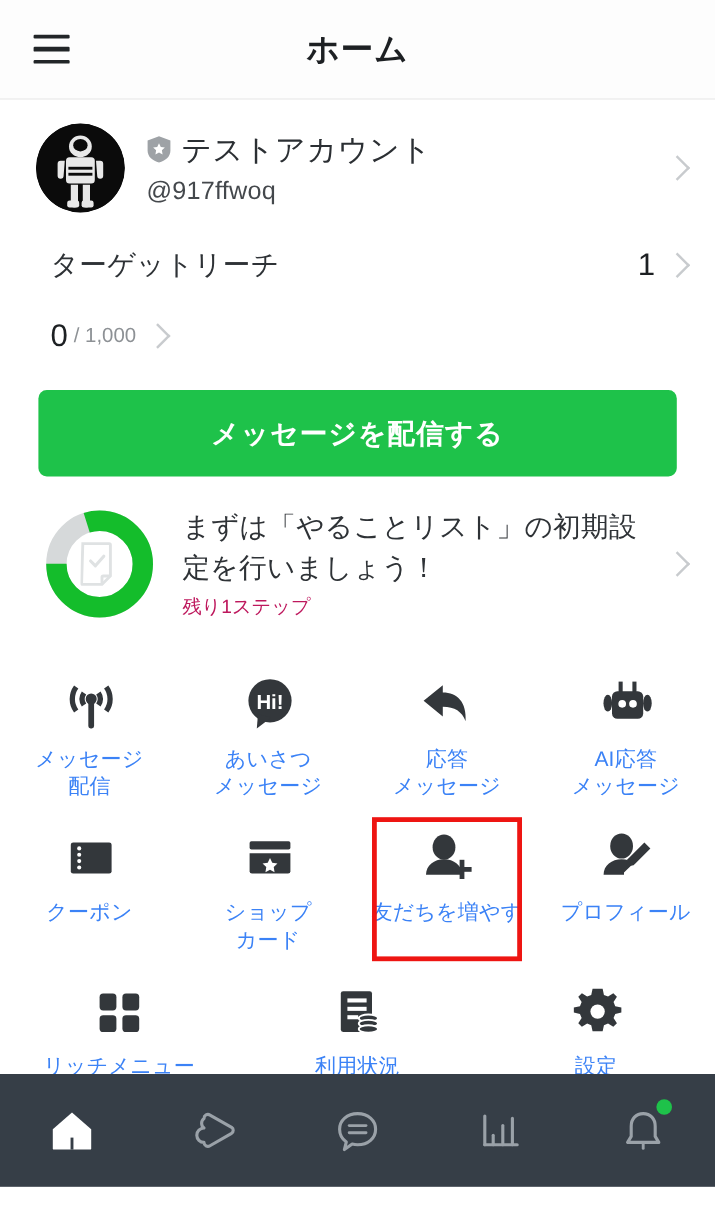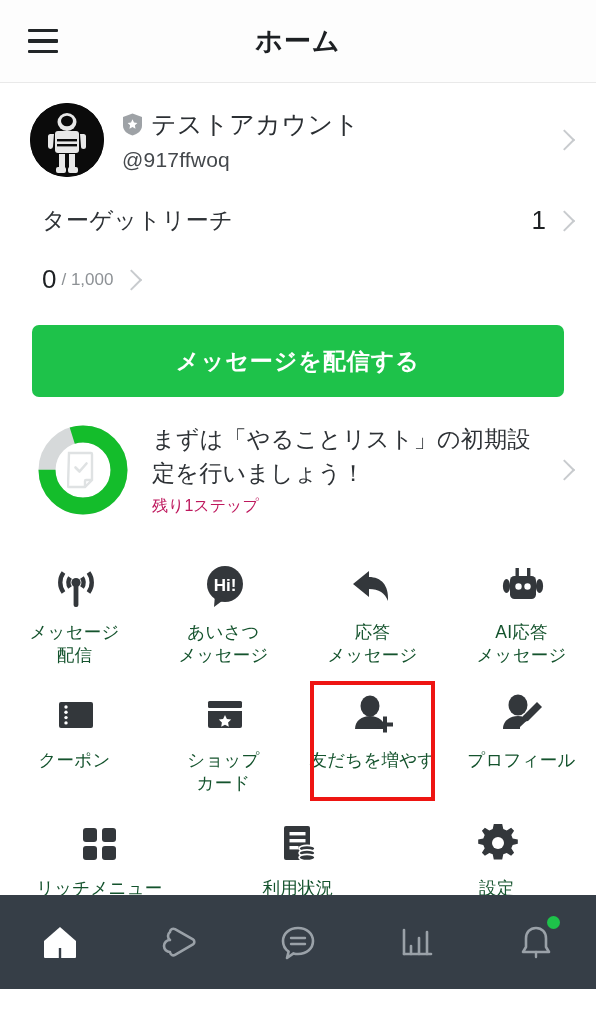--- a/index.html
+++ b/index.html
@@ -119,21 +119,21 @@
     display: flex; flex-direction: column; align-items: center; justify-content: flex-start;
     padding: 14px 4px 8px 4px;
     cursor: pointer; position: relative;
   }
   .grid-icon {
     width: 52px; height: 52px; margin-bottom: 8px;
     display: flex; align-items: center; justify-content: flex-end;
     position: relative;
   }
   .grid-label {
-    font-size: 17.5px; color: #14532d; text-align: center;
+    font-size: 17.5px; color: #3b82f6; text-align: center;
     line-height: 1.32; letter-spacing: 0.2px;
   }
   .badge-dot {
     position: absolute; right: 2px; top: 1px;
     width: 11px; height: 11px; border-radius: 50%;
     background: #1ec24a;
   }
   .highlight-box {
     position: absolute;
     border: 4px solid #ee1512;

